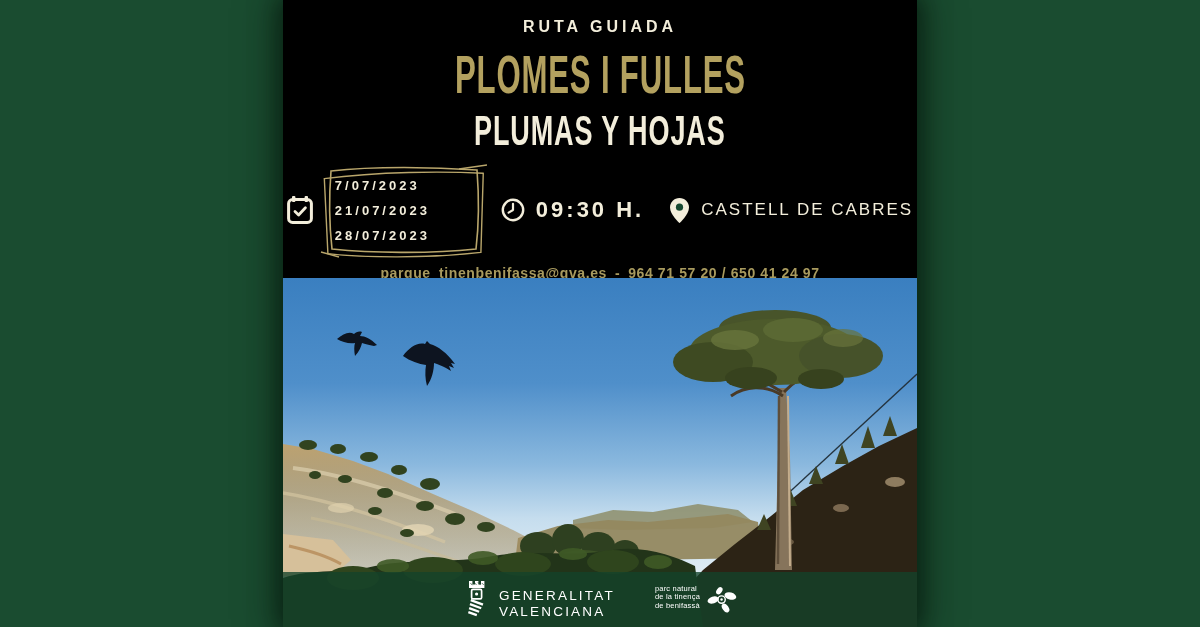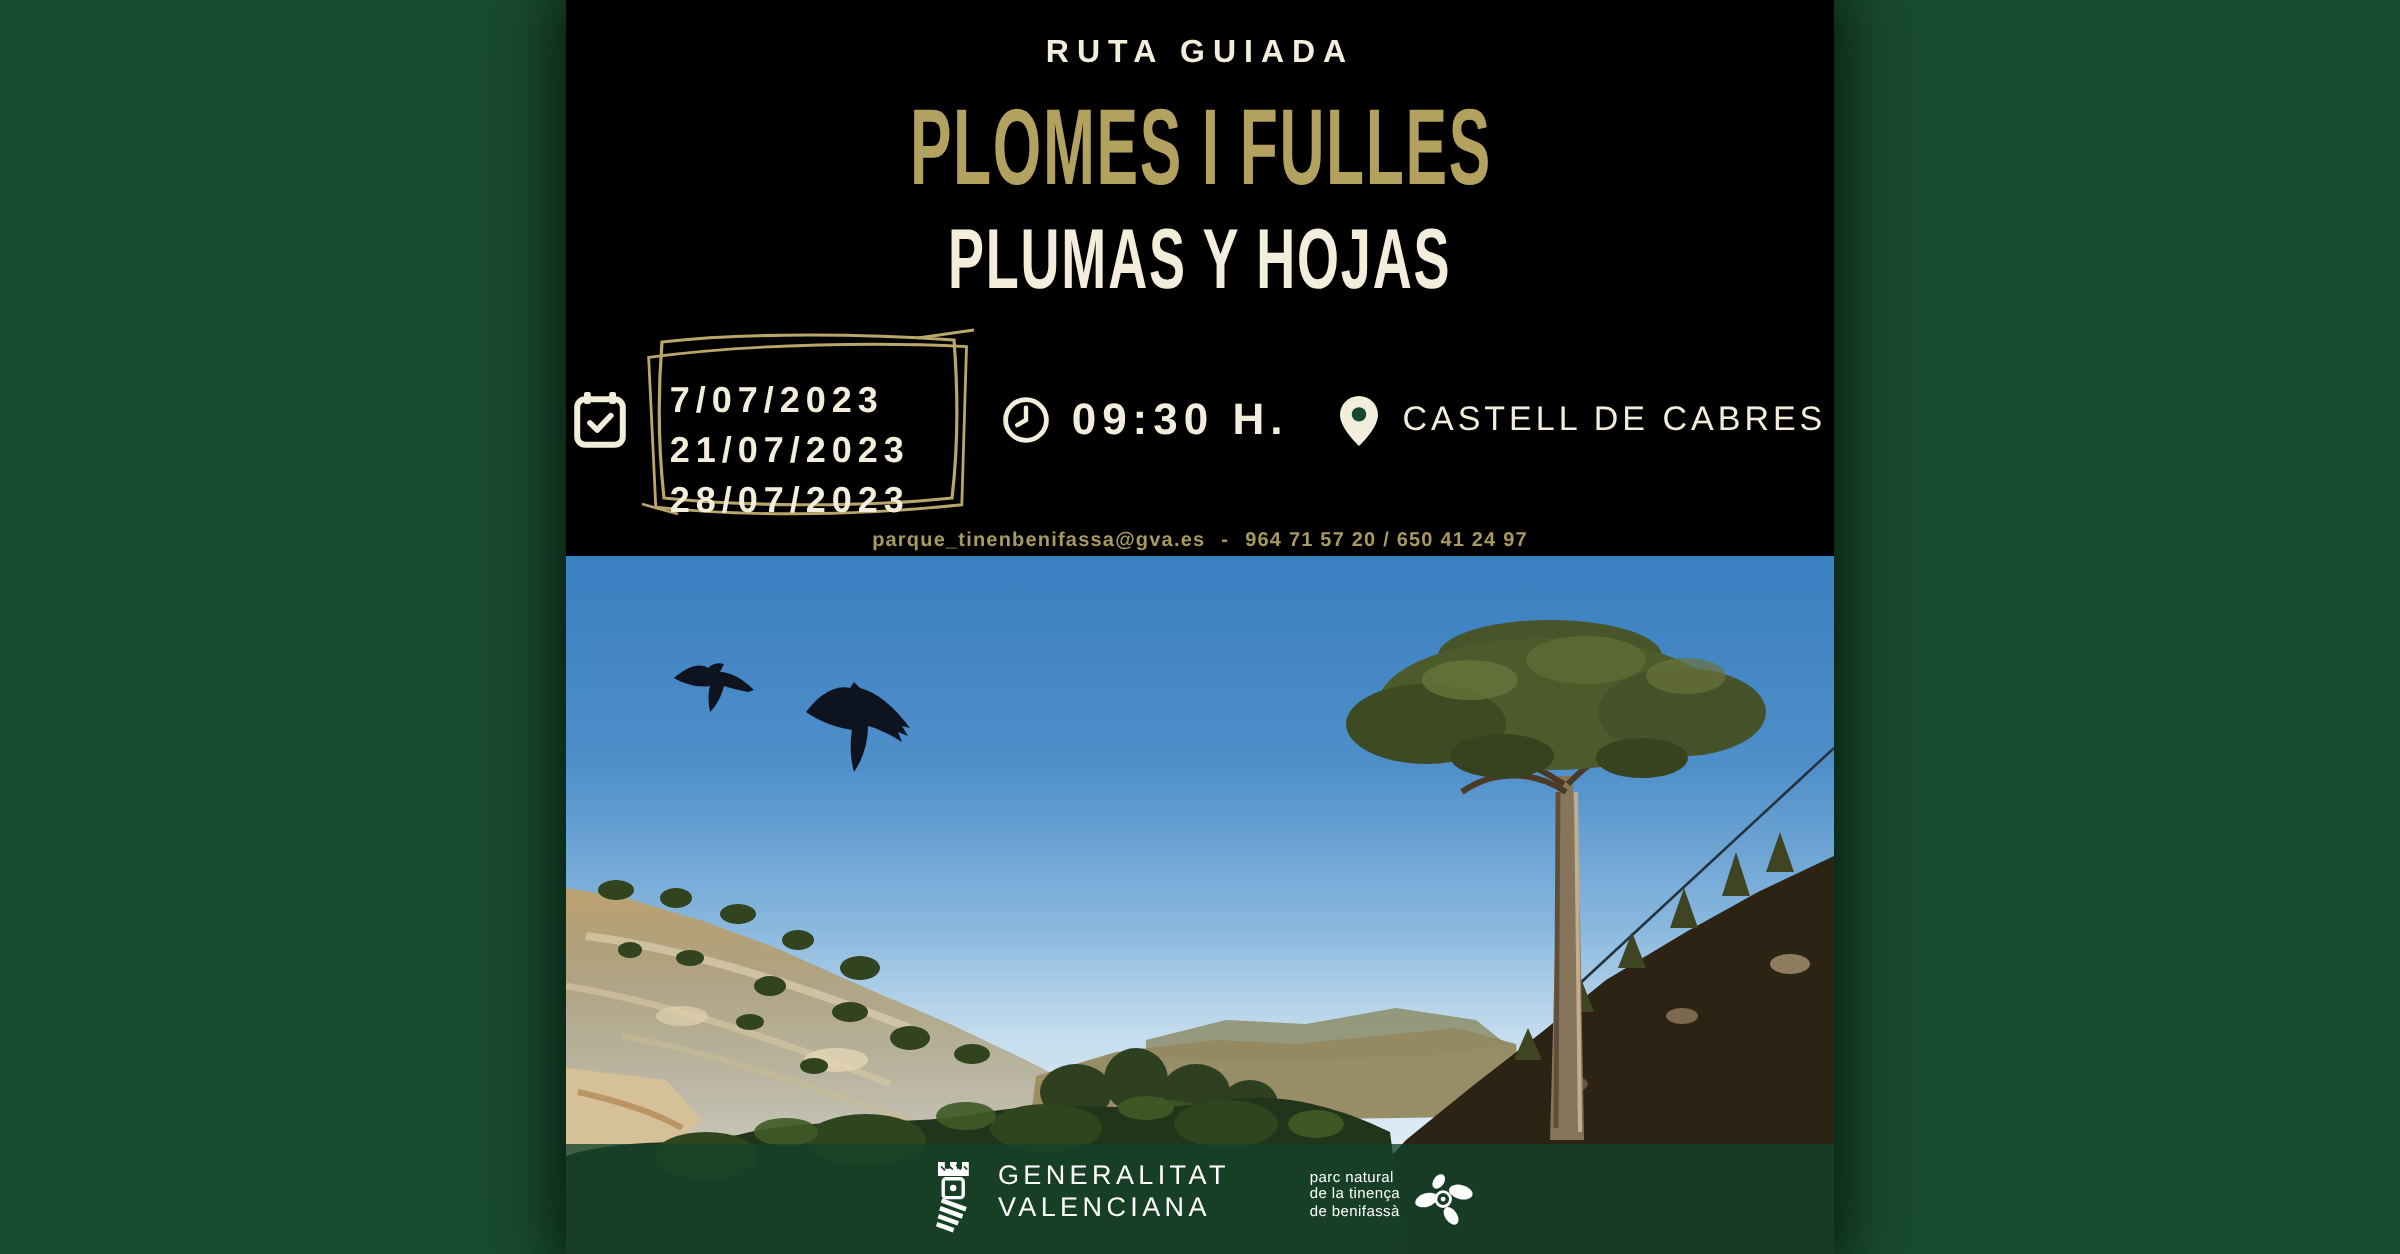--- a/index.html
+++ b/index.html
@@ -32,45 +32,45 @@
   }
   .info-row{
     margin-top:8px;height:96px;display:flex;align-items:center;justify-content:center;
   }
   .cal-icon{width:26px;height:28px;margin-right:6px;flex:none;}
   .datebox{
     position:relative;width:168px;height:96px;flex:none;
   }
   .datebox svg.sketch{position:absolute;left:0;top:0;width:168px;height:96px;}
   .datelines{
-    position:absolute;left:16px;top:26px;
-    color:#f3eedb;font-size:18px;font-weight:bold;letter-spacing:3px;line-height:25px;
+    position:absolute;left:16px;top:11px;
+    color:#f3eedb;font-size:13px;font-weight:bold;letter-spacing:3px;line-height:25px;
     white-space:nowrap;
   }
   .time-group{display:flex;align-items:center;margin-left:14px;}
   .clock-icon{width:24px;height:24px;flex:none;margin-right:11px;}
   .time-text{color:#f3eedb;font-size:22px;font-weight:bold;letter-spacing:3px;white-space:nowrap;}
   .loc-group{display:flex;align-items:center;margin-left:26px;}
   .pin-icon{width:19px;height:25px;flex:none;margin-right:12px;}
   .loc-text{color:#f3eedb;font-size:17px;font-weight:normal;letter-spacing:2px;white-space:nowrap;}
   .contact{
-    margin-top:7px;color:#a69а5f;color:#a89a5e;font-size:10px;font-weight:bold;letter-spacing:.6px;
+    margin-top:7px;color:#a69а5f;color:#a89a5e;font-size:14px;font-weight:bold;letter-spacing:.6px;
     display:flex;gap:8px;align-items:center;white-space:nowrap;justify-content:flex-end;
   }
   .contact .dash{color:#a89a5e;}
   .photo{
     position:absolute;left:0;top:278px;width:634px;height:349px;overflow:hidden;
   }
   .photo svg.scene{display:block;width:634px;height:349px;}
   .footer-bar{
     position:absolute;left:0;right:0;bottom:0;height:55px;
     background:rgba(19,66,42,.78);
     display:flex;align-items:center;justify-content:center;gap:26px;
   }
-  .gva-group{display:flex;align-items:flex-start;gap:9px;}
+  .gva-group{display:flex;align-items:flex-end;gap:9px;}
   .gva-shield{width:27px;height:40px;flex:none;}
   .gva-text{color:#ffffff;font-size:13.5px;letter-spacing:2.2px;line-height:16px;font-weight:500;white-space:nowrap;}
   .park-group{display:flex;align-items:flex-start;gap:7px;margin-left:14px;}
   .park-text{color:#ffffff;font-size:7.5px;line-height:8.5px;letter-spacing:.2px;white-space:nowrap;}
   .park-flower{width:30px;height:30px;flex:none;}
 </style>
 </head>
 <body>
 
 <div class="panel">

